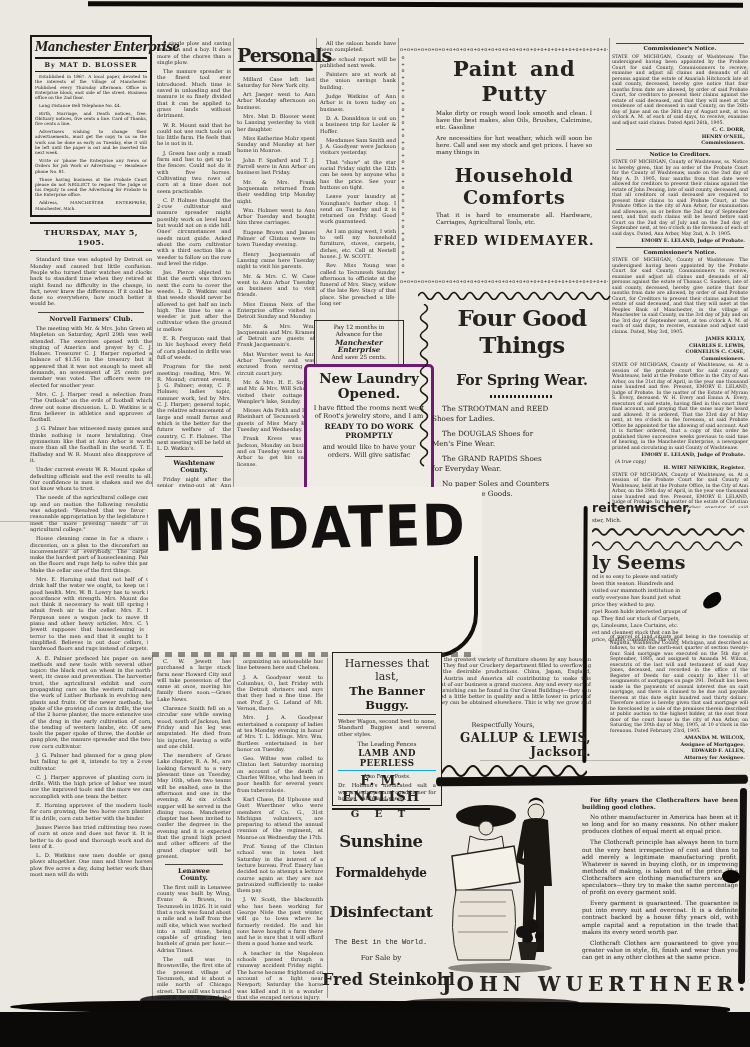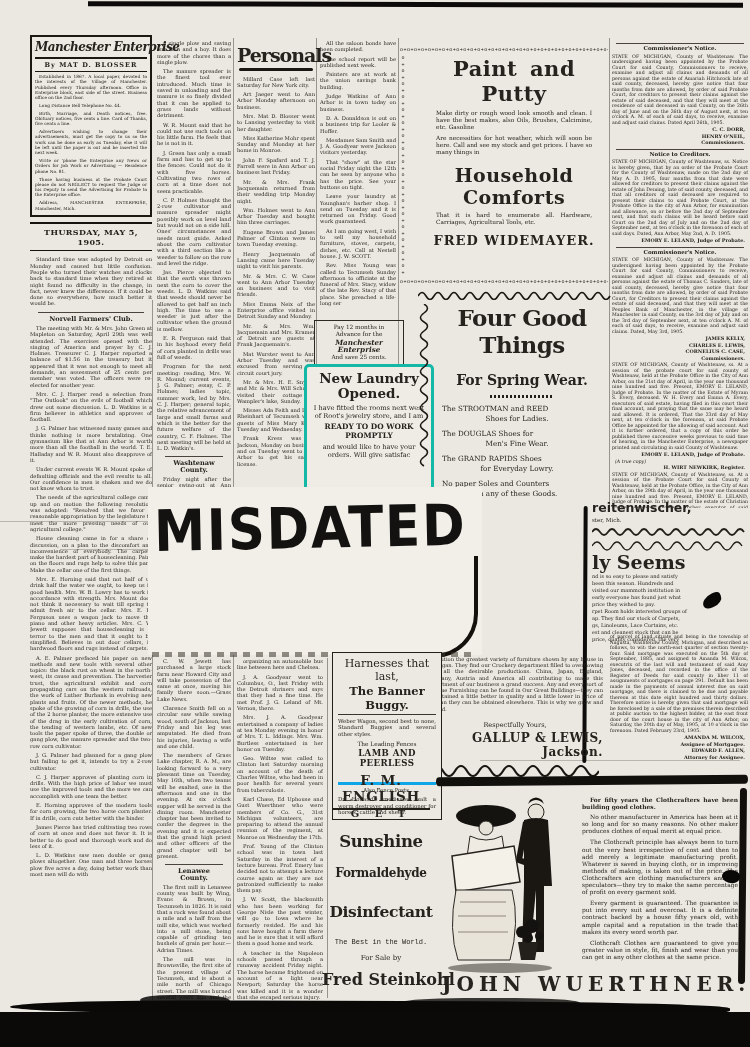--- a/index.html
+++ b/index.html
@@ -39,26 +39,26 @@
   .wa-h{font-weight:bold;text-align:center;letter-spacing:0.5px;word-spacing:5px;margin:4px 0 0;}
   .wa-body{font-size:5.8px;line-height:7px;text-align:justify;margin:4px 16px 0;}
   .wa-sig{font-size:13px;font-weight:bold;text-align:center;letter-spacing:1px;margin-top:7px;}
   
   .sp-title{font-size:23px;font-weight:bold;text-align:center;letter-spacing:-0.5px;margin-top:4px;}
   .sp-sub{font-size:14px;font-weight:bold;text-align:center;margin-top:14px;}
   .sp-rule{width:64px;height:3px;margin:7px auto 4px;
            background:repeating-linear-gradient(90deg,#221f19 0 2px,transparent 2px 4px);}
   .sp-items p{margin:0;font-size:7.2px;}
   .sp-items p.sp-a{text-align:left;margin:6px 0 0 10px;}
-  .sp-items p.sp-b{text-align:center;margin:1px 10px 0 0;}
+  .sp-items p.sp-b{text-align:left;margin:1px 10px 0 0;}
   
   .subad{border:1px solid #2c2822;text-align:center;padding:3px 2px;}
   .subad p{margin:0;font-size:5.8px;line-height:7.4px;}
   .subad p.sub-goth{font-weight:bold;font-style:italic;font-size:7.2px;}
-  .laun{border:3px solid #14b8a6;border-radius:5px;background:#efece5;text-align:center;
+  .laun{border:3px solid #701a75;border-radius:5px;background:#efece5;text-align:center;
         padding:4px 6px;}
   .laun-title{font-size:13.5px;font-weight:bold;line-height:15px;}
   .laun-body{font-size:6.6px;line-height:8px;margin-top:3px;}
   .laun-strong{font-size:7.4px;font-weight:bold;margin-top:2px;}
   
   .patch{background:#f2efe9;}
   .stamp{font-family:"DejaVu Sans",sans-serif;font-weight:900;font-size:57px;letter-spacing:2px;
          color:#131210;white-space:nowrap;transform:rotate(-1.2deg) scaleX(0.9);
          transform-origin:left center;}
   .corner{border-right:4px solid #14110c;border-bottom:4px solid #14110c;
@@ -73,21 +73,21 @@
   .seems-para{font-size:5.2px;line-height:6.2px;text-align:justify;}
   .seems-close{font-size:6.5px;text-align:center;margin-top:3px;}
   .gallup{font-size:12px;font-weight:bold;text-align:right;letter-spacing:0.5px;margin-top:2px;}
   
   .harn{border:1.5px solid #221e18;text-align:center;padding:4px 5px;background:#ece9e2;}
   .harn-t1{font-size:11px;font-weight:normal;}
   .harn-t2{font-size:11.5px;font-weight:bold;margin-top:1px;border-bottom:1px solid #3a352d;padding-bottom:2px;}
   .harn-body{font-size:5.4px;line-height:6.4px;text-align:justify;margin-top:3px;}
   .harn-lead{font-size:5.8px;margin-top:4px;}
   .harn-brand{font-size:8.6px;font-weight:bold;letter-spacing:0.4px;margin-top:1px;
-              border-bottom:3px solid #0ea5e9;padding-bottom:14px;}
+              border-bottom:1px solid #0ea5e9;padding-bottom:2px;}
   .harn-posts{font-size:5.4px;margin-top:2px;}
   .english{font-size:13.5px;font-weight:bold;text-align:center;letter-spacing:0.8px;
            border-bottom:2px solid #221e18;padding-bottom:4px;}
   .get{font-size:10px;font-weight:bold;text-align:center;letter-spacing:6px;}
   .bigserif{font-size:16.5px;font-weight:bold;text-align:center;letter-spacing:-0.3px;white-space:nowrap;}
   .smallcenter{font-size:7px;text-align:center;}
   .steinkohl{font-size:16px;font-weight:bold;text-align:center;white-space:nowrap;}
   
   .cc-frame-top{background:#11100d;height:9px;border-radius:5px/7px;transform:rotate(-0.5deg);}
   .cc-frame-right{background:#11100d;width:7px;border-radius:4px;transform:rotate(0.6deg);}
@@ -241,21 +241,21 @@
     <div style="margin-left:14px;">
       <div class="sp-title">Four Good Things</div>
       <div class="sp-sub">For Spring Wear.</div>
       <div class="sp-rule"></div>
       <div class="sp-items">
           <p class="sp-a">The STROOTMAN and REED</p>
           <p class="sp-b">Shoes for Ladies.</p>
           <p class="sp-a">The DOUGLAS Shoes for</p>
           <p class="sp-b">Men's Fine Wear.</p>
           <p class="sp-a">The GRAND RAPIDS Shoes</p>
-          <p class="sp-b">for Everyday Lowry.</p>
+          <p class="sp-b">for Everyday Wear.</p>
           <p class="sp-a">No paper Soles and Counters</p>
           <p class="sp-b">in any of these Goods.</p>
         </div>
     </div>
   </div>
 
   <div class="abs lg" style="left:612px;top:40px;width:136px;height:468px;overflow:hidden;">
       <p class="lg-h">Commissioner's Notice.</p>
       <p class="lg-b">STATE OF MICHIGAN, County of Washtenaw. The undersigned having been appointed by the Probate Court for said County, Commissioners to receive, examine and adjust all claims and demands of all persons against the estate of Amariah Hitchcock late of said county, deceased, hereby give notice that four months from date are allowed, by order of said Probate Court, for creditors to present their claims against the estate of said deceased, and that they will meet at the residence of said deceased in said County, on the 26th day of June and on the 26th day of August next, at ten o'clock A. M. of each of said days, to receive, examine and adjust said claims. Dated April 26th, 1905.</p>
       <p class="lg-s">C. C. DORR,</p>
@@ -311,21 +311,21 @@
   <div class="abs lg" style="left:610px;top:634px;width:138px;height:146px;overflow:hidden;">
     <p style="margin:0 0 2px;">of parcel of land situate and being in the township of Augusta, Washtenaw County, Michigan, and described as follows, to wit: the north-east quarter of section twenty-four. Said mortgage was executed on the 5th day of September, 1885, and assigned to Amanda M. Wilcox, executrix of the last will and testament of said Amy Jones, deceased, and recorded in the office of the Register of Deeds for said county in liber 11 of assignments of mortgages on page 291. Default has been made in the payments of annual interest due on said mortgage, and there is claimed to be due and payable thereon at this date eight hundred and thirty dollars. Therefore notice is hereby given that said mortgage will be foreclosed by a sale of the premises therein described at public auction to the highest bidder, at the east front door of the court house in the city of Ann Arbor, on Saturday, the 20th day of May, 1905, at 10 o'clock in the forenoon. Dated February 23rd, 1905.</p>
     <div>
         <p class="lg-s">AMANDA M. WILCOX,</p>
         <p class="lg-s">Assignee of Mortgagee.</p>
         <p class="lg-s">EDWARD F. ALLEN,</p>
         <p class="lg-s">Attorney for Assignee.</p>
       </div>
   </div>
 
-  <div class="abs" style="left:427px;top:656px;width:176px;">
+  <div class="abs" style="left:415px;top:656px;width:176px;">
     <div class="seems-para" style="height:62px;overflow:hidden;">institution the greatest variety of furniture shown by any house in Michigan. They find our Crockery department filled to overflowing with all the desirable productions. China, Japan, England, Germany, Austria and America all contributing to make this department of our business a grand success. Any and every sort of a Home Furnishing can be found in Our Great Buildings—they can be obtained a little better in quality and a little lower in price of us than they can be obtained elsewhere. This is why we grow and spread.</div>
     <div class="seems-close">Respectfully Yours,</div>
     <div class="gallup">GALLUP &amp; LEWIS, Jackson.</div>
     <svg width="168" height="16" style="display:block;margin:4px auto 0;">
       <path d="M0 8 q6 -10 12 0 q6 10 12 0 q6 -10 12 0 q6 10 12 0 q6 -10 12 0 q6 10 12 0 q6 -10 12 0 q6 10 12 0 q6 -10 12 0 q6 10 12 0 q6 -10 12 0 q6 10 12 0 q6 -10 12 0 q6 10 12 0" stroke="#191611" stroke-width="2.2" fill="none"></path>
     </svg>
   </div>
 
   <div class="abs news" style="left:157px;top:658px;width:74px;height:342px;overflow:hidden;">
       <p>C. W. Jewett has purchased a large stock farm near Howard City and will take possession of the same at once, moving his family there soon.—Grass Lake News.</p>

